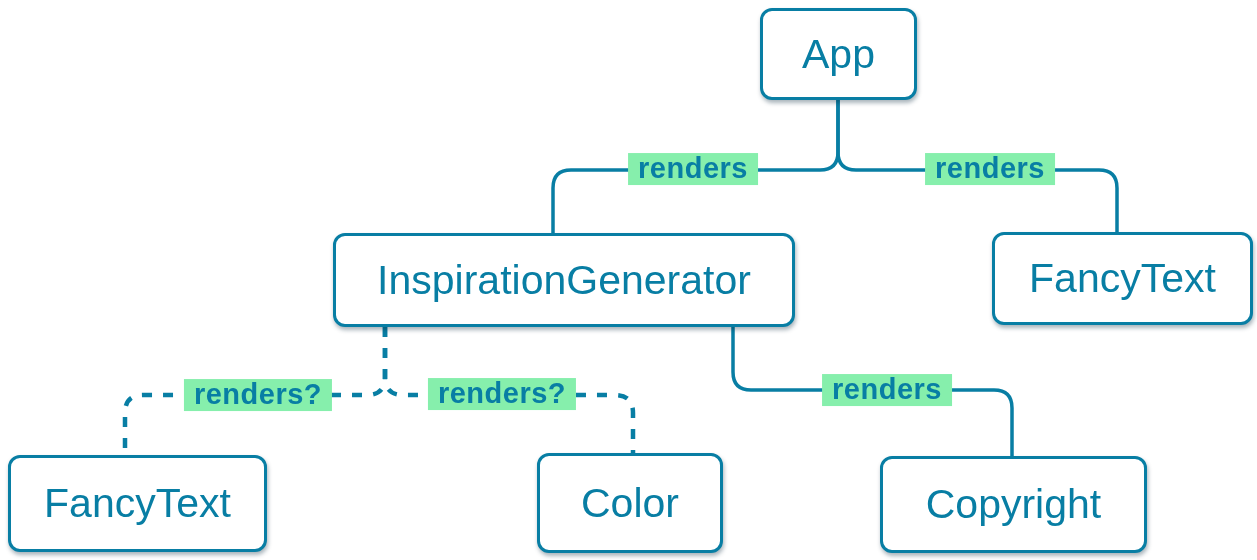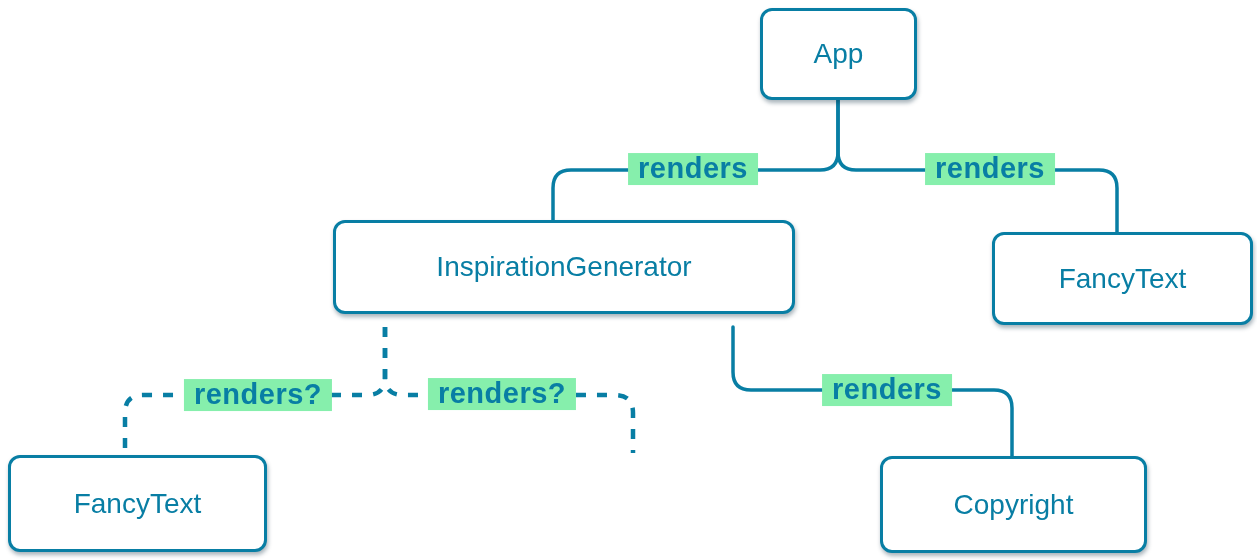--- a/index.html
+++ b/index.html
@@ -42,27 +42,27 @@
     position: absolute;
     z-index: 2;
     box-sizing: border-box;
     background: var(--node-bg);
     border: 3px solid var(--accent);
     border-radius: 12px;
     display: flex;
     align-items: center;
     justify-content: center;
     color: var(--accent);
-    font-size: 28px;
+    font-size: 41px;
     font-weight: 500;
     box-shadow: 1px 3px 4px rgba(10, 40, 60, 0.35);
     white-space: nowrap;
   }
   .node-app        { left: 760px; top: 8px;   width: 157px; height: 92px; }
-  .node-ig         { left: 333px; top: 220px; width: 462px; height: 94px; }
+  .node-ig         { left: 333px; top: 233px; width: 462px; height: 94px; }
   .node-ft-top     { left: 992px; top: 232px; width: 261px; height: 93px; }
   .node-ft-bottom  { left: 8px;   top: 455px; width: 259px; height: 97px; }
   .node-color      { left: 537px; top: 453px; width: 186px; height: 100px; }
   .node-copyright  { left: 880px; top: 456px; width: 267px; height: 97px; }
 
   .elabel-0 { left: 693px; top: 169px; }
   .elabel-1 { left: 990px; top: 169px; }
   .elabel-2 { left: 258px; top: 395px; }
   .elabel-3 { left: 502px; top: 394px; }
   .elabel-4 { left: 887px; top: 390px; }
@@ -95,18 +95,21 @@
   </div>
 
   <div class="node node-ft-top">
     <span>FancyText</span>
   </div>
 
   <div class="node node-ft-bottom">
     <span>FancyText</span>
   </div>
 
+  <div class="node node-color">
+    <span>Color</span>
+  </div>
 
   <div class="node node-copyright">
     <span>Copyright</span>
   </div>
 
 </div>
 
 </body></html>

